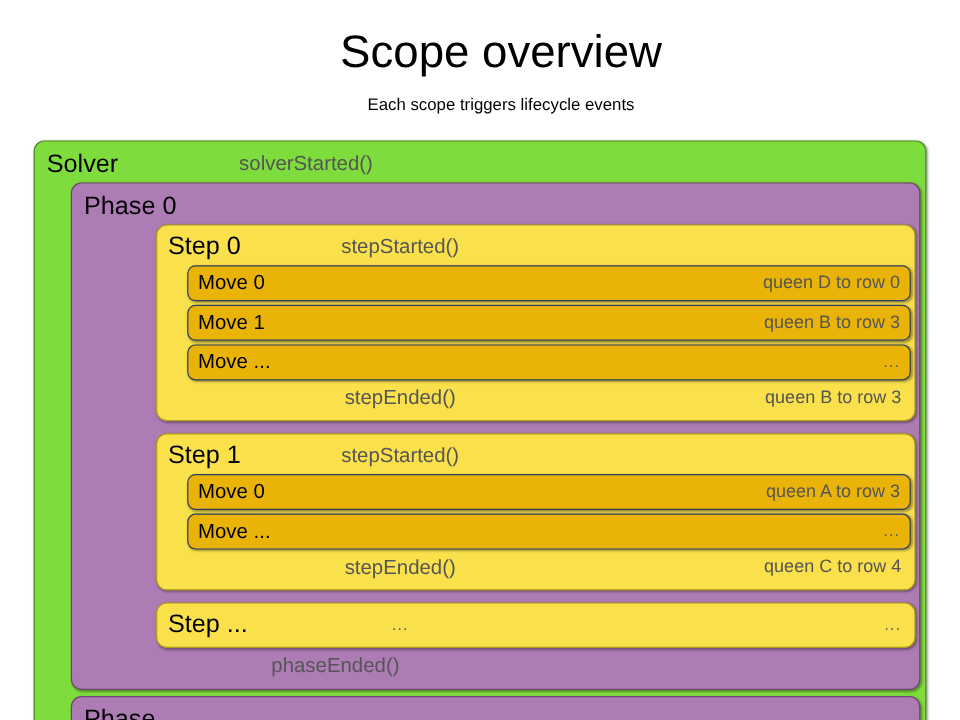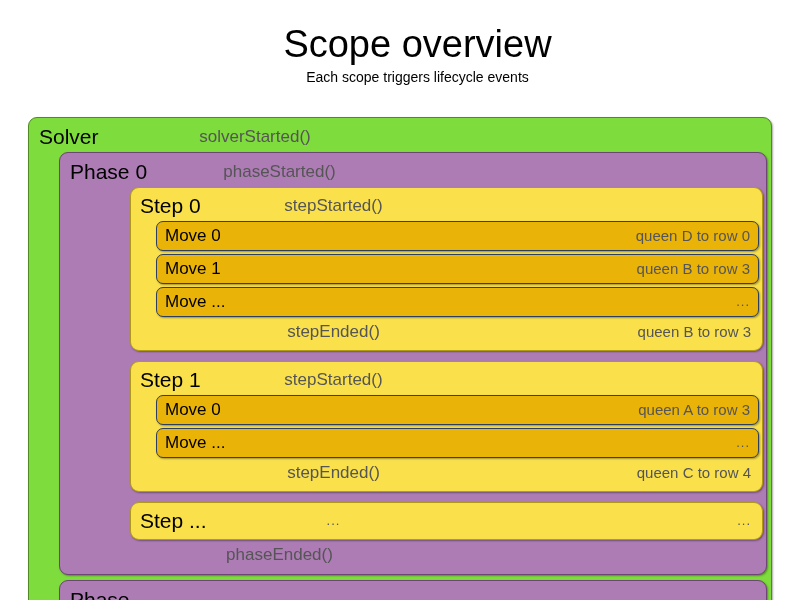--- a/index.html
+++ b/index.html
@@ -28,21 +28,21 @@
     font-weight: normal;
     color: #000000;
     line-height: 44px;
     letter-spacing: 0px;
   }
   .subtitle {
     font-size: 14px;
     font-weight: normal;
     color: #000000;
     line-height: 18px;
-    margin-top: 2px;
+    margin-top: 12px;
   }
 
   
   .diagram {
     position: absolute;
     left: 28px;
     top: 117px;
     width: 744px;
     box-sizing: border-box;
   }
@@ -173,21 +173,20 @@
       <span class="label">Solver</span>
       <span class="event event-solver">solverStarted()</span>
     </div>
 
     <div class="children children-solver">
 
       <div class="scope scope-phase">
 
         <div class="row">
           <span class="label">Phase 0</span>
-          <span class="event event-phase">phaseStarted()</span>
         </div>
 
         <div class="children children-phase">
 
           <div class="scope scope-step">
 
             <div class="row">
               <span class="label">Step 0</span>
               <span class="event event-step">stepStarted()</span>
             </div>

